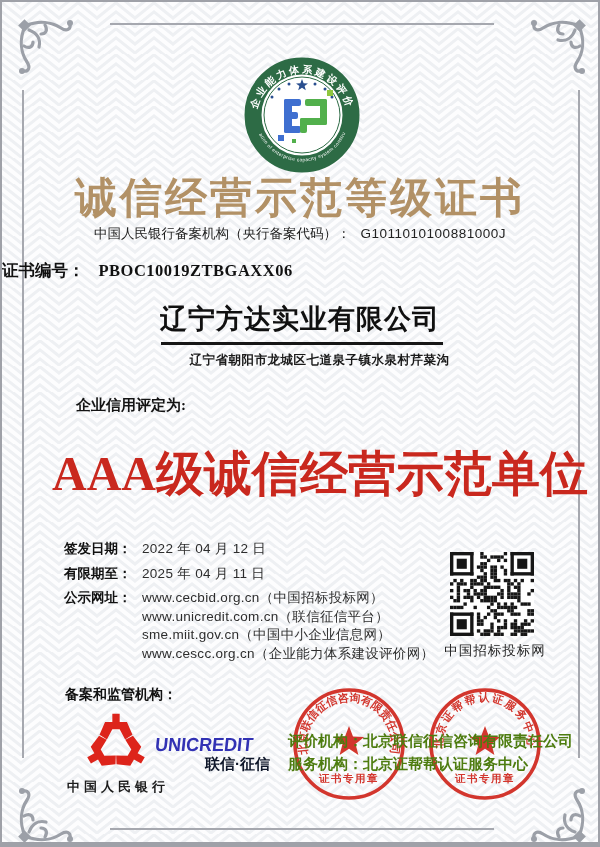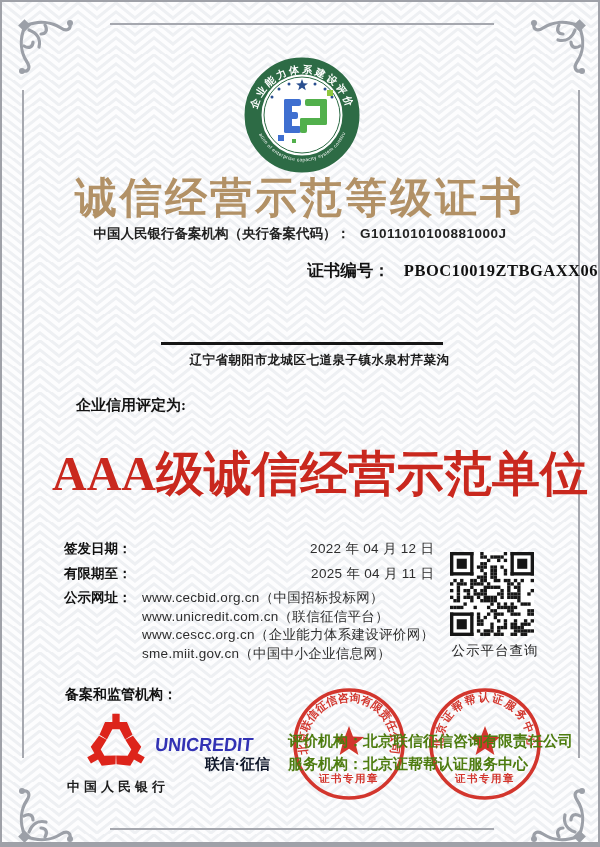--- a/index.html
+++ b/index.html
@@ -6,33 +6,33 @@
   .cert{position:relative;width:600px;height:847px;background:#fdfdfe;overflow:hidden;
         box-sizing:border-box;border:2px solid #9fa1a8;border-bottom-width:5px;
         font-family:"Liberation Sans","DejaVu Sans",sans-serif;}
   .abs{position:absolute;}
   .bgpattern{position:absolute;left:0;top:0;width:100%;height:100%;}
   .frameline{position:absolute;background:#a6a8af;}
   .corner{position:absolute;width:58px;height:58px;}
   .serif{font-family:"Liberation Serif","DejaVu Serif",serif;}
   .title{left:0;right:0;top:168px;text-align:center;font-weight:bold;font-size:42px;
          letter-spacing:3px;color:#b29166;white-space:nowrap;}
-  .subtitle{left:0;right:0;top:223px;text-align:center;font-size:13.5px;font-weight:bold;color:#222;}
+  .subtitle{left:0;right:0;top:223px;text-align:center;font-size:13.5px;font-weight:normal;color:#222;}
   .subtitle .code{margin-left:10px;letter-spacing:.5px;}
-  .certno{left:0;right:0;top:258px;text-align:right;font-size:16.5px;font-weight:bold;color:#111;}
+  .certno{left:0;right:0;top:258px;text-align:left;font-size:16.5px;font-weight:bold;color:#111;}
   .certno .val{margin-left:14px;letter-spacing:.5px;}
   .company{left:0;right:0;top:299px;text-align:center;font-size:27px;font-weight:bold;
            letter-spacing:1px;color:#101010;}
   .comp-underline{left:159px;top:340px;width:282px;height:3px;background:#161616;}
   .address{left:0;right:0;top:350px;text-align:center;font-size:12.5px;font-weight:bold;color:#1a1a1a;letter-spacing:.5px;padding-left:39px;}
   .intro{left:74px;top:394px;font-size:15px;font-weight:bold;color:#141414;}
   .grade{left:0;right:0;top:440px;text-align:center;font-size:48px;font-weight:bold;
          letter-spacing:0px;white-space:nowrap;}
   .details{left:62px;top:538px;font-size:13.5px;color:#222;}
-  .drow{display:flex;margin-bottom:6.5px;justify-content:space-between;}
+  .drow{display:flex;margin-bottom:6.5px;}
   .dlabel{font-family:"Liberation Serif","DejaVu Serif",serif;font-weight:bold;color:#111;
           width:78px;flex:0 0 78px;}
   .dval{color:#2d2d2d;letter-spacing:.3px;}
   .urls div{line-height:18.5px;}
   .qrwrap{left:448px;top:550px;width:84px;height:84px;}
   .qrcaption{left:428px;top:640px;width:130px;text-align:center;font-size:13.5px;color:#222;letter-spacing:1px;}
   .suplabel{left:63px;top:684px;font-size:14px;font-weight:bold;color:#111;}
   .pboc-logo{left:80px;top:710px;width:68px;height:64px;}
   .pboc-name{left:48px;top:776px;width:136px;text-align:center;font-size:13px;font-weight:600;
              letter-spacing:4px;color:#1c1c1c;}
@@ -155,42 +155,43 @@
   </svg>
 
   <div class="abs title">诚信经营示范等级证书</div>
   <div class="abs subtitle">
     <span>中国人民银行备案机构（央行备案代码）：</span><span class="code">G1011010100881000J</span>
   </div>
   <div class="abs certno serif">
     <span>证书编号：</span><span class="val">PBOC10019ZTBGAXX06</span>
   </div>
 
+  <div class="abs company serif">辽宁方达实业有限公司</div>
   <div class="abs comp-underline"></div>
   <div class="abs address serif">辽宁省朝阳市龙城区七道泉子镇水泉村芹菜沟</div>
 
   <div class="abs intro serif">企业信用评定为:</div>
   <div class="abs grade serif" style="color:#c9281e;padding-left:40px;">AAA级诚信经营示范单位</div>
 
   <div class="abs details">
     <div class="drow">
       <span class="dlabel">签发日期：</span>
       <span class="dval">2022 年 04 月 12 日</span>
     </div>
     <div class="drow">
       <span class="dlabel">有限期至：</span>
       <span class="dval">2025 年 04 月 11 日</span>
     </div>
     <div class="drow">
       <span class="dlabel">公示网址：</span>
       <span class="dval urls">
         <div>www.cecbid.org.cn（中国招标投标网）</div>
         <div>www.unicredit.com.cn（联信征信平台）</div>
+        <div>sme.miit.gov.cn（中国中小企业信息网）</div>
         <div>www.cescc.org.cn（企业能力体系建设评价网）</div>
-        <div>sme.miit.gov.cn（中国中小企业信息网）</div>
       </span>
     </div>
   </div>
 
   <svg id="qr-svg" class="abs qrwrap" viewBox="0 0 84 84">
     <rect x="0" y="0" width="84" height="84" fill="#ffffff"></rect>
   <rect x="30.24" y="0" width="3.36" height="3.36" fill="#161616"></rect>
       <rect x="53.76" y="0" width="3.36" height="3.36" fill="#161616"></rect>
       <rect x="30.24" y="3.36" width="3.36" height="3.36" fill="#161616"></rect>
       <rect x="33.6" y="3.36" width="3.36" height="3.36" fill="#161616"></rect>
@@ -398,21 +399,21 @@
       <rect x="60.48" y="20.16" width="23.52" height="3.36" fill="#161616"></rect>
       <rect x="60.48" y="0" width="3.36" height="23.52" fill="#161616"></rect>
       <rect x="80.64" y="0" width="3.36" height="23.52" fill="#161616"></rect>
       <rect x="67.2" y="6.72" width="10.08" height="10.08" fill="#161616"></rect>
       <rect x="0" y="60.48" width="23.52" height="3.36" fill="#161616"></rect>
       <rect x="0" y="80.64" width="23.52" height="3.36" fill="#161616"></rect>
       <rect x="0" y="60.48" width="3.36" height="23.52" fill="#161616"></rect>
       <rect x="20.16" y="60.48" width="3.36" height="23.52" fill="#161616"></rect>
       <rect x="6.72" y="67.2" width="10.08" height="10.08" fill="#161616"></rect>
     </svg>
-  <div class="abs qrcaption">公示平台查询</div>
+  <div class="abs qrcaption">中国招标投标网</div>
 
   <div class="abs suplabel serif">备案和监管机构：</div>
 
   <svg class="abs pboc-logo" viewBox="0 0 72 70">
     <g fill="#dd241b">
       <path id="pbocUnit" d="M32,2 h8 v9 h8 l6,14 -8,5 -6,-11 h-8 l-6,11 -8,-5 6,-14 h8 z"></path>
       <use href="#pbocUnit" transform="rotate(120 36 36)"></use>
       <use href="#pbocUnit" transform="rotate(240 36 36)"></use>
     </g>
   </svg>

